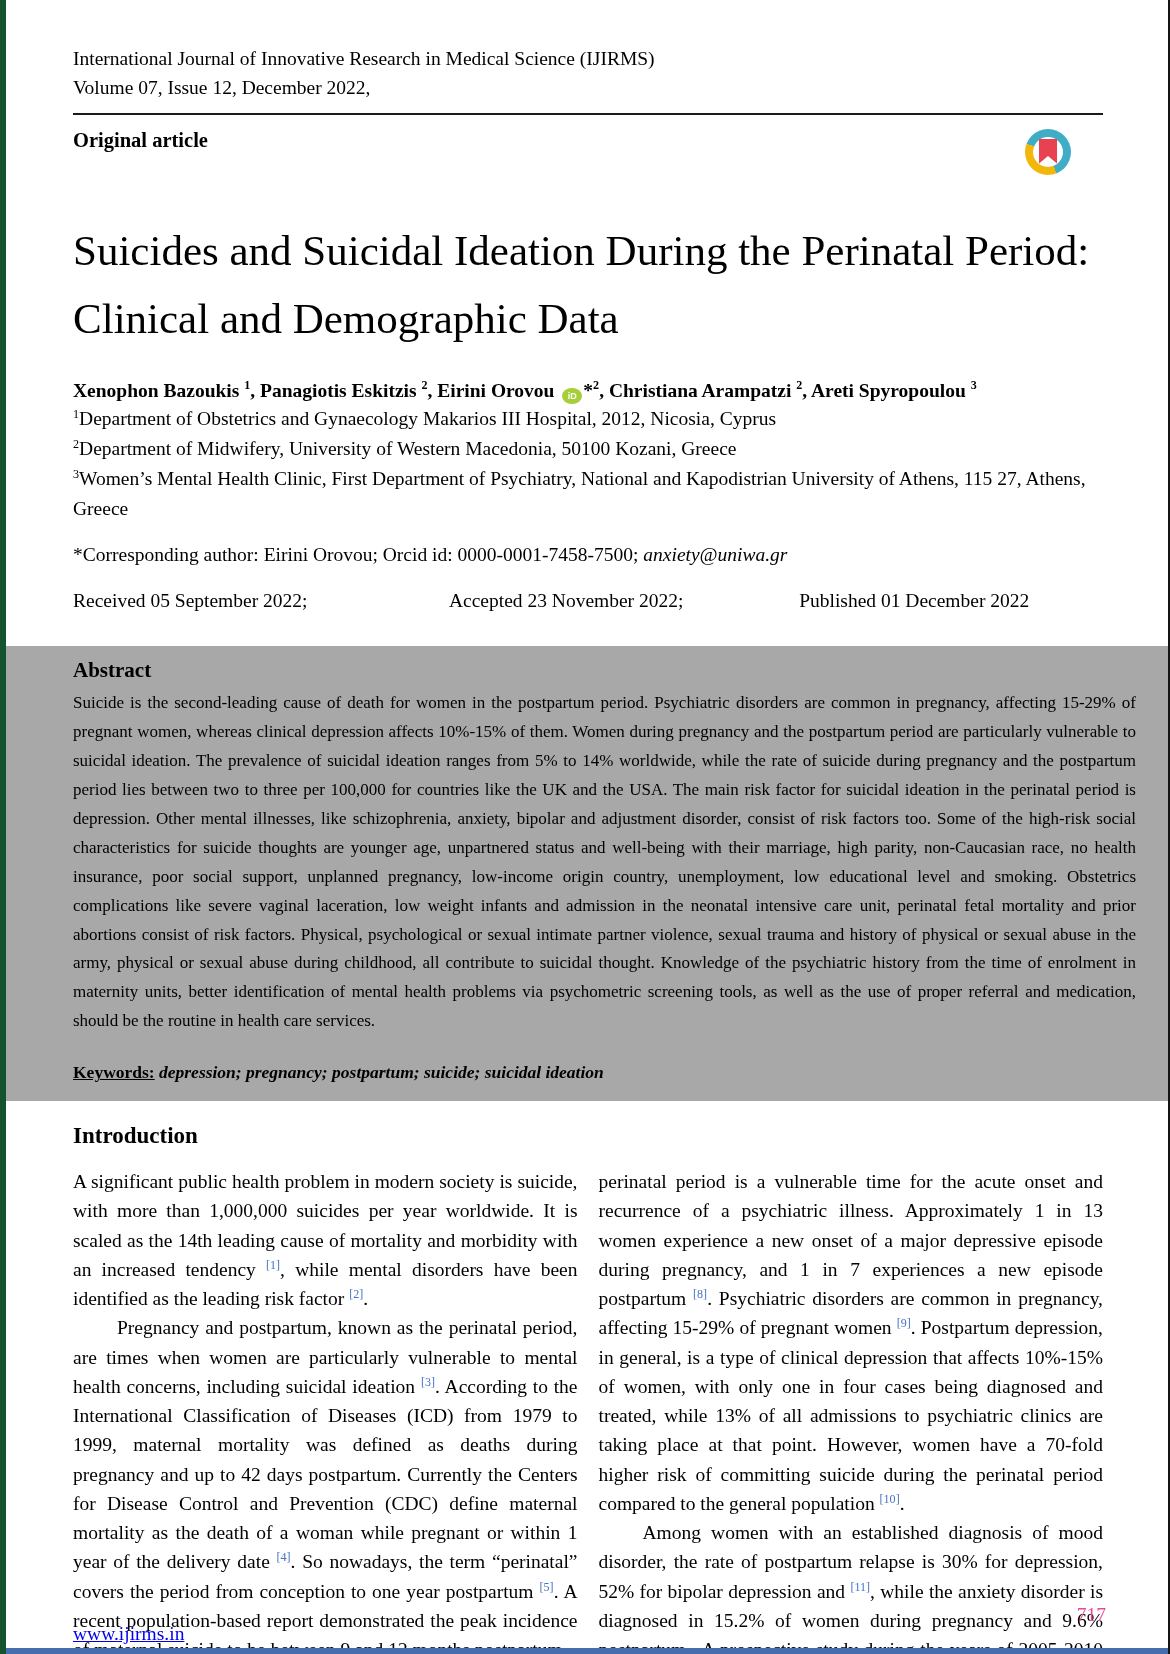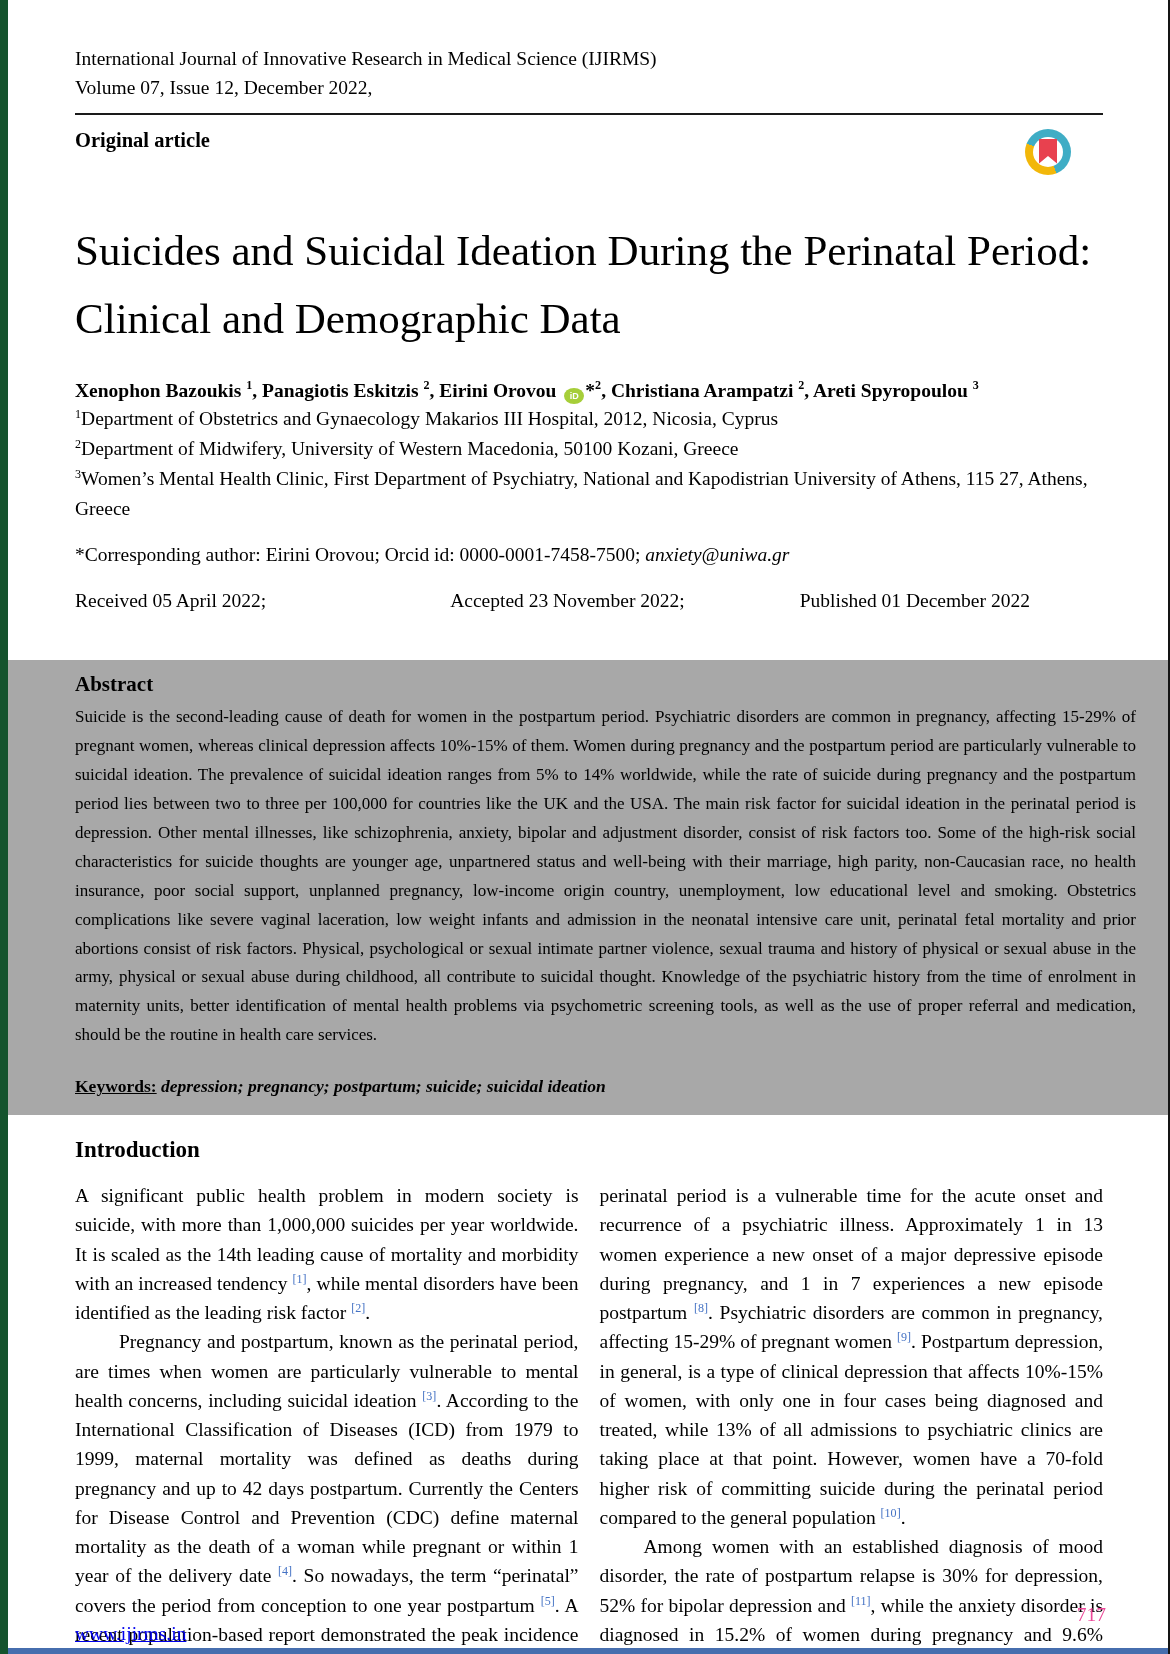--- a/index.html
+++ b/index.html
@@ -2,21 +2,21 @@
 <html><head>
 <meta charset="utf-8">
 <style>
   html,body{margin:0;padding:0;background:#e9e9e9;}
   .page{
     position:relative;
     width:1170px;height:1654px;
     margin:0 auto;
     background:#ffffff;
     box-sizing:border-box;
-    border-left:8px solid #14532d;
+    border-left:6px solid #14532d;
     border-right:2px solid #141414;
     font-family:"Liberation Serif","DejaVu Serif",serif;
     color:#000;
     overflow:hidden;
   }
   
   .header{padding:44px 65px 0 67px;}
   .journal-line{font-size:19.5px;line-height:1.5;}
   .doi-line{font-size:19.5px;font-style:italic;line-height:1.5;}
   .header-rule{border:none;border-top:2px solid #1a1a1a;margin:10px 0 0 0;}
@@ -34,21 +34,21 @@
   .authors sup{font-size:0.62em;}
   .orcid-icon{display:inline-block;width:20px;height:16px;border-radius:50%;background:#a6ce39;color:#fff;
     font-family:"Liberation Sans",sans-serif;font-size:9px;font-weight:bold;text-align:center;line-height:16px;
     vertical-align:-2px;margin:0 1px 0 3px;}
   .affiliations{padding:0 65px 0 67px;font-size:19.5px;line-height:1.55;}
   .affiliations sup{font-size:0.62em;}
   .corresponding{padding:0 65px 0 67px;margin-top:20px;font-size:19.5px;}
   .email{font-style:italic;}
   .dates{padding:0 65px 0 67px;margin-top:24px;display:grid;grid-template-columns:36.5% 34% 29.5%;font-size:19.5px;}
   
-  .abstract-band{background:#a8a8a8;margin-top:48px;padding:12px 32px 18px 67px;}
+  .abstract-band{background:#a8a8a8;margin-top:34px;padding:12px 32px 18px 67px;}
   .abstract-heading{font-size:21px;font-weight:bold;margin:0 0 6px 0;}
   .abstract-body{font-size:17px;line-height:1.7;text-align:justify;margin:0;}
   .keywords{font-size:17.5px;margin-top:26px;}
   .keywords-label{font-weight:bold;text-decoration:underline;}
   .keywords-value{font-weight:bold;font-style:italic;}
   
   .intro-heading{padding:0 56px 0 67px;margin-top:22px;font-size:23px;font-weight:bold;}
   .columns{padding:0 65px 0 67px;margin-top:18px;display:grid;grid-template-columns:1fr 1fr;column-gap:21px;}
   .col p{font-size:19.5px;line-height:1.5;text-align:justify;margin:0;}
   .col p.indent{text-indent:44px;}
@@ -81,21 +81,21 @@
     <div><sup>1</sup>Department of Obstetrics and Gynaecology Makarios III Hospital, 2012, Nicosia, Cyprus</div>
     <div><sup>2</sup>Department of Midwifery, University of Western Macedonia, 50100 Kozani, Greece</div>
     <div><sup>3</sup>Women’s Mental Health Clinic, First Department of Psychiatry, National and Kapodistrian University of Athens, 115 27, Athens, Greece</div>
   </div>
 
   <div class="corresponding">
     <span>*Corresponding author: Eirini Orovou; Orcid id: 0000-0001-7458-7500; </span><span class="email">anxiety@uniwa.gr</span>
   </div>
 
   <div class="dates">
-    <span>Received 05 April 2022;</span>
+    <span>Received 05 September 2022;</span>
     <span>Accepted 23 November 2022;</span>
     <span>Published 01 December 2022</span>
   </div>
 
   <div class="abstract-band">
     <div class="abstract-heading">Abstract</div>
     <p class="abstract-body">Suicide is the second-leading cause of death for women in the postpartum period. Psychiatric disorders are common in pregnancy, affecting 15-29% of pregnant women, whereas clinical depression affects 10%-15% of them. Women during pregnancy and the postpartum period are particularly vulnerable to suicidal ideation. The prevalence of suicidal ideation ranges from 5% to 14% worldwide, while the rate of suicide during pregnancy and the postpartum period lies between two to three per 100,000 for countries like the UK and the USA. The main risk factor for suicidal ideation in the perinatal period is depression. Other mental illnesses, like schizophrenia, anxiety, bipolar and adjustment disorder, consist of risk factors too. Some of the high-risk social characteristics for suicide thoughts are younger age, unpartnered status and well-being with their marriage, high parity, non-Caucasian race, no health insurance, poor social support, unplanned pregnancy, low-income origin country, unemployment, low educational level and smoking. Obstetrics complications like severe vaginal laceration, low weight infants and admission in the neonatal intensive care unit, perinatal fetal mortality and prior abortions consist of risk factors. Physical, psychological or sexual intimate partner violence, sexual trauma and history of physical or sexual abuse in the army, physical or sexual abuse during childhood, all contribute to suicidal thought. Knowledge of the psychiatric history from the time of enrolment in maternity units, better identification of mental health problems via psychometric screening tools, as well as the use of proper referral and medication, should be the routine in health care services.</p>
     <div class="keywords">
       <span class="keywords-label">Keywords:</span><span class="keywords-value"> depression; pregnancy; postpartum; suicide; suicidal ideation</span>
     </div>

